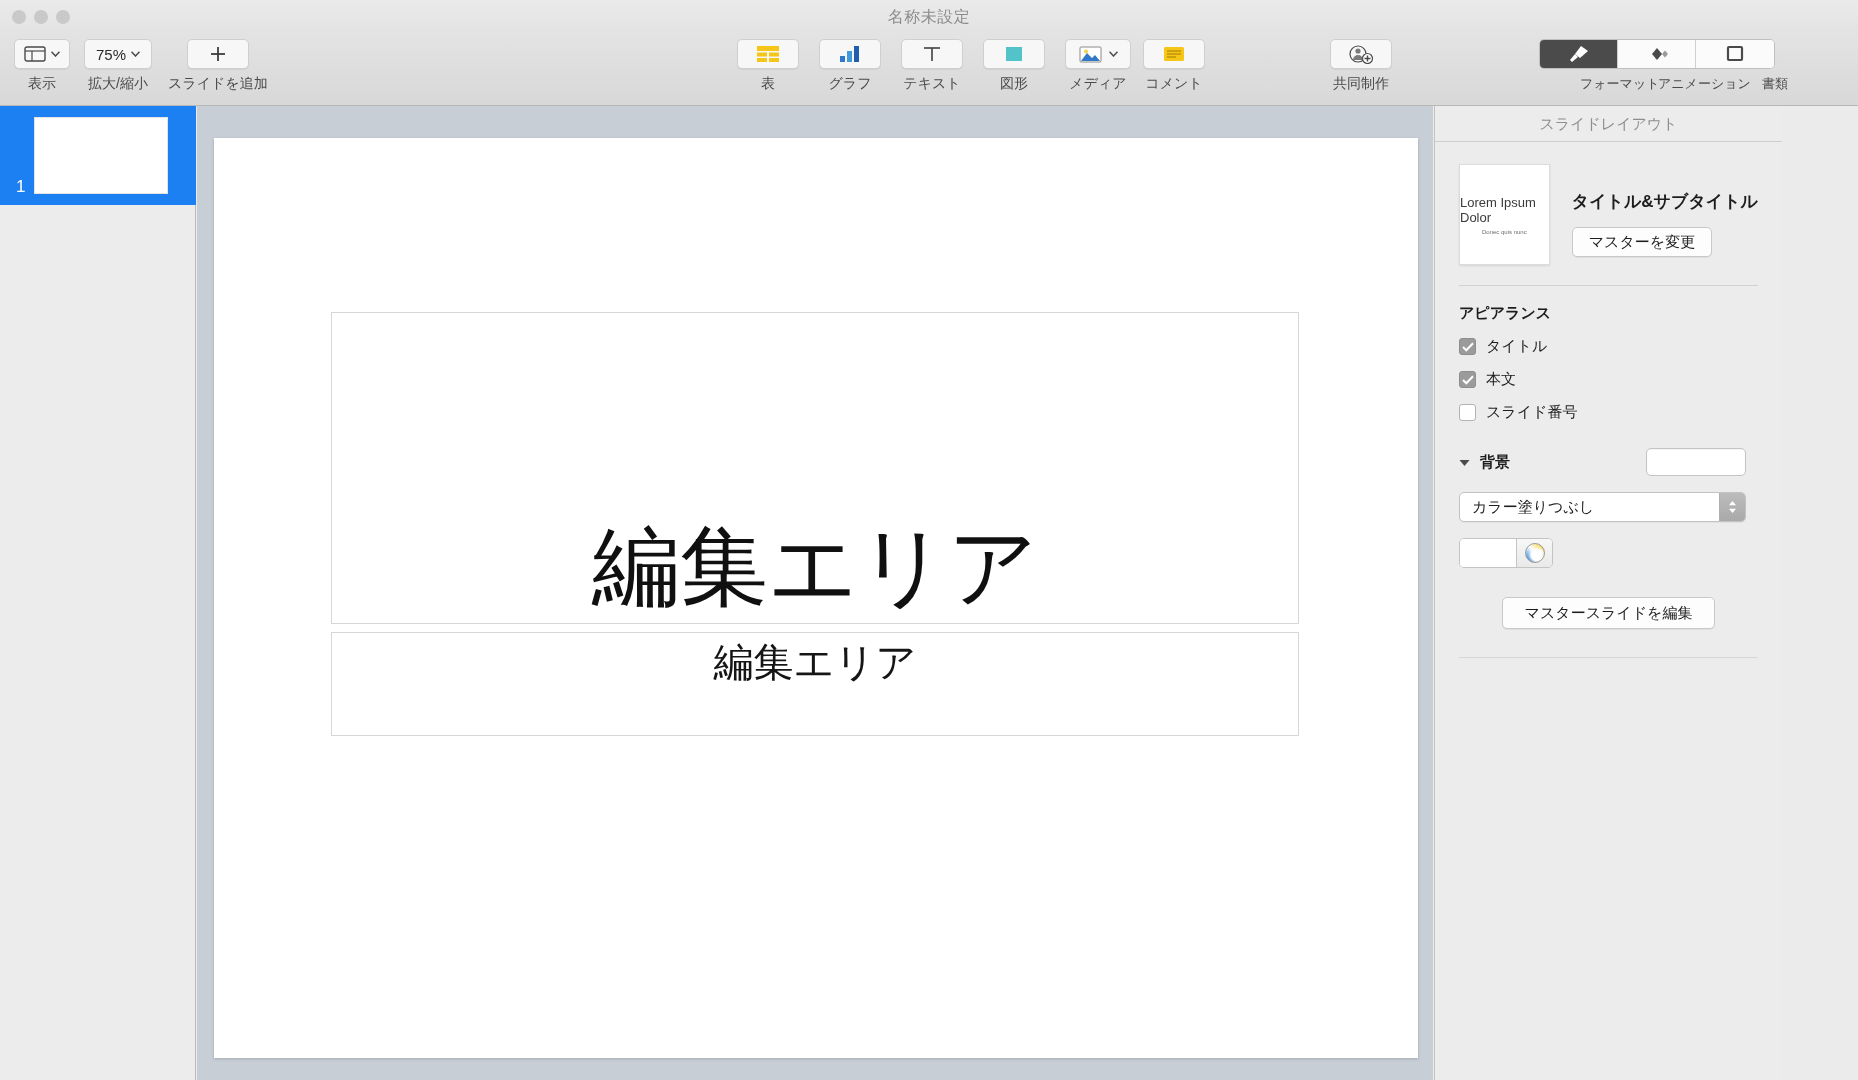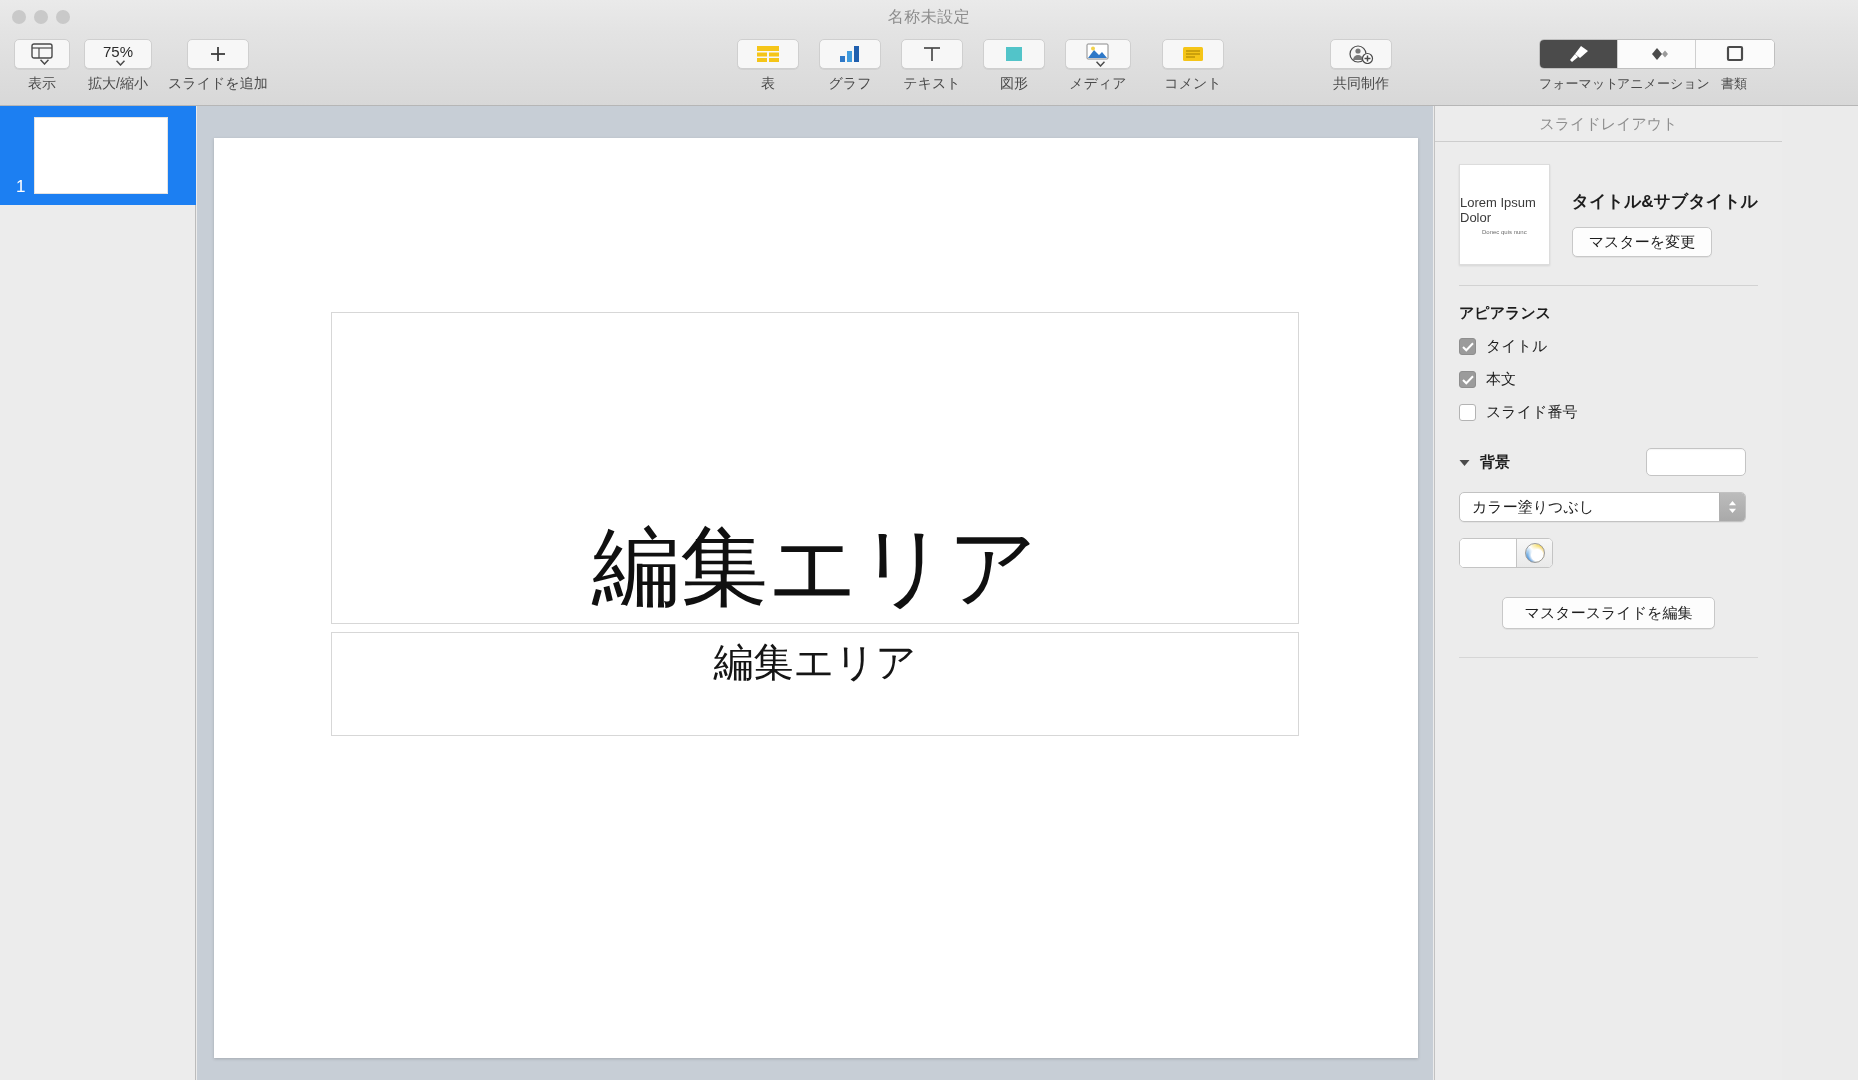--- a/index.html
+++ b/index.html
@@ -33,40 +33,40 @@
     border-bottom: 1px solid #b6b6b6;
   }
   .tgroup { position: absolute; display: flex; align-items: flex-start; }
   .titem { display: flex; flex-direction: column; align-items: center; }
   .tbtn {
     background: #f7f7f7;
     border: 1px solid #cfcfcf;
     border-radius: 5px;
     box-shadow: 0 1px 0 rgba(0,0,0,.05);
     display: flex; align-items: center; justify-content: center;
-    height: 30px; min-width: 46px; padding: 0 8px; flex-direction: column;
+    height: 30px; min-width: 46px; padding: 0 8px;
   }
   .tlabel {
     margin-top: 6px; font-size: 14px; color: #4a4a4a; white-space: nowrap;
   }
   .chev { margin-left: 5px; display: inline-block; }
   .chev svg { display: block; }
 
   
   .segctl {
     display: flex; border: 1px solid #bfbfbf; border-radius: 5px; overflow: hidden;
     height: 30px; background: #f7f7f7;
   }
   .seg {
     width: 78px; display: flex; align-items: center; justify-content: center;
     border-right: 1px solid #cfcfcf; background: #fbfbfb;
   }
   .seg:last-child { border-right: none; }
   .seg.on { background: #4b4b4b; }
-  .seglabels { display: flex; margin-top: 6px; }
+  .seglabels { display: flex; margin-top: 6px; margin-left: 41px; }
   .seglabels span { width: 78px; text-align: center; font-size: 13px; color: #4a4a4a; white-space: nowrap; }
 
   
   .navigator {
     position: absolute; left: 0; top: 106px; width: 196px; height: 974px;
     background: #ececec; border-right: 1px solid #bcbcbc;
   }
   .slide-row {
     position: relative; width: 196px; height: 99px; background: #1c7ff2;
     display: flex; align-items: center;
@@ -312,21 +312,21 @@
           </svg>
           <span class="chev">
             <svg width="9" height="6" viewBox="0 0 9 6">
                 <path d="M0.5 0.8 L4.5 5 L8.5 0.8" fill="none" stroke="#4a4a4a" stroke-width="1.5"></path>
               </svg>
           </span>
         </div>
         <div class="tlabel">メディア</div>
       </div>
 
-      <div class="titem" style="margin-left:31px;">
+      <div class="titem" style="margin-left:12px;">
         <div class="tbtn" style="min-width:62px;">
           <svg width="24" height="20" viewBox="0 0 24 20">
             <rect x="2" y="3" width="20" height="14" rx="1.5" fill="#f5c518"></rect>
             <line x1="5" y1="7" x2="19" y2="7" stroke="#b58d05" stroke-width="1.3"></line>
             <line x1="5" y1="10" x2="19" y2="10" stroke="#b58d05" stroke-width="1.3"></line>
             <line x1="5" y1="13" x2="14" y2="13" stroke="#b58d05" stroke-width="1.3"></line>
           </svg>
         </div>
         <div class="tlabel">コメント</div>
       </div>

